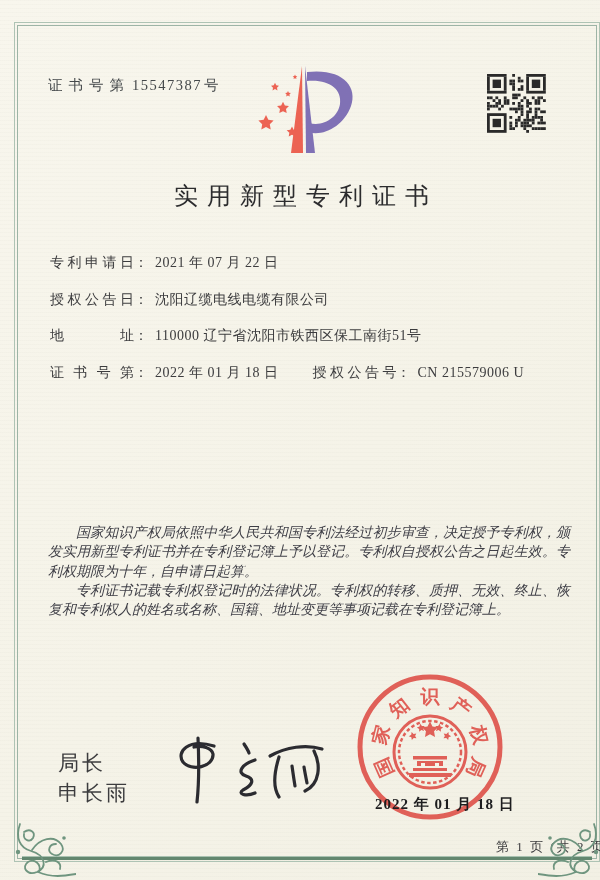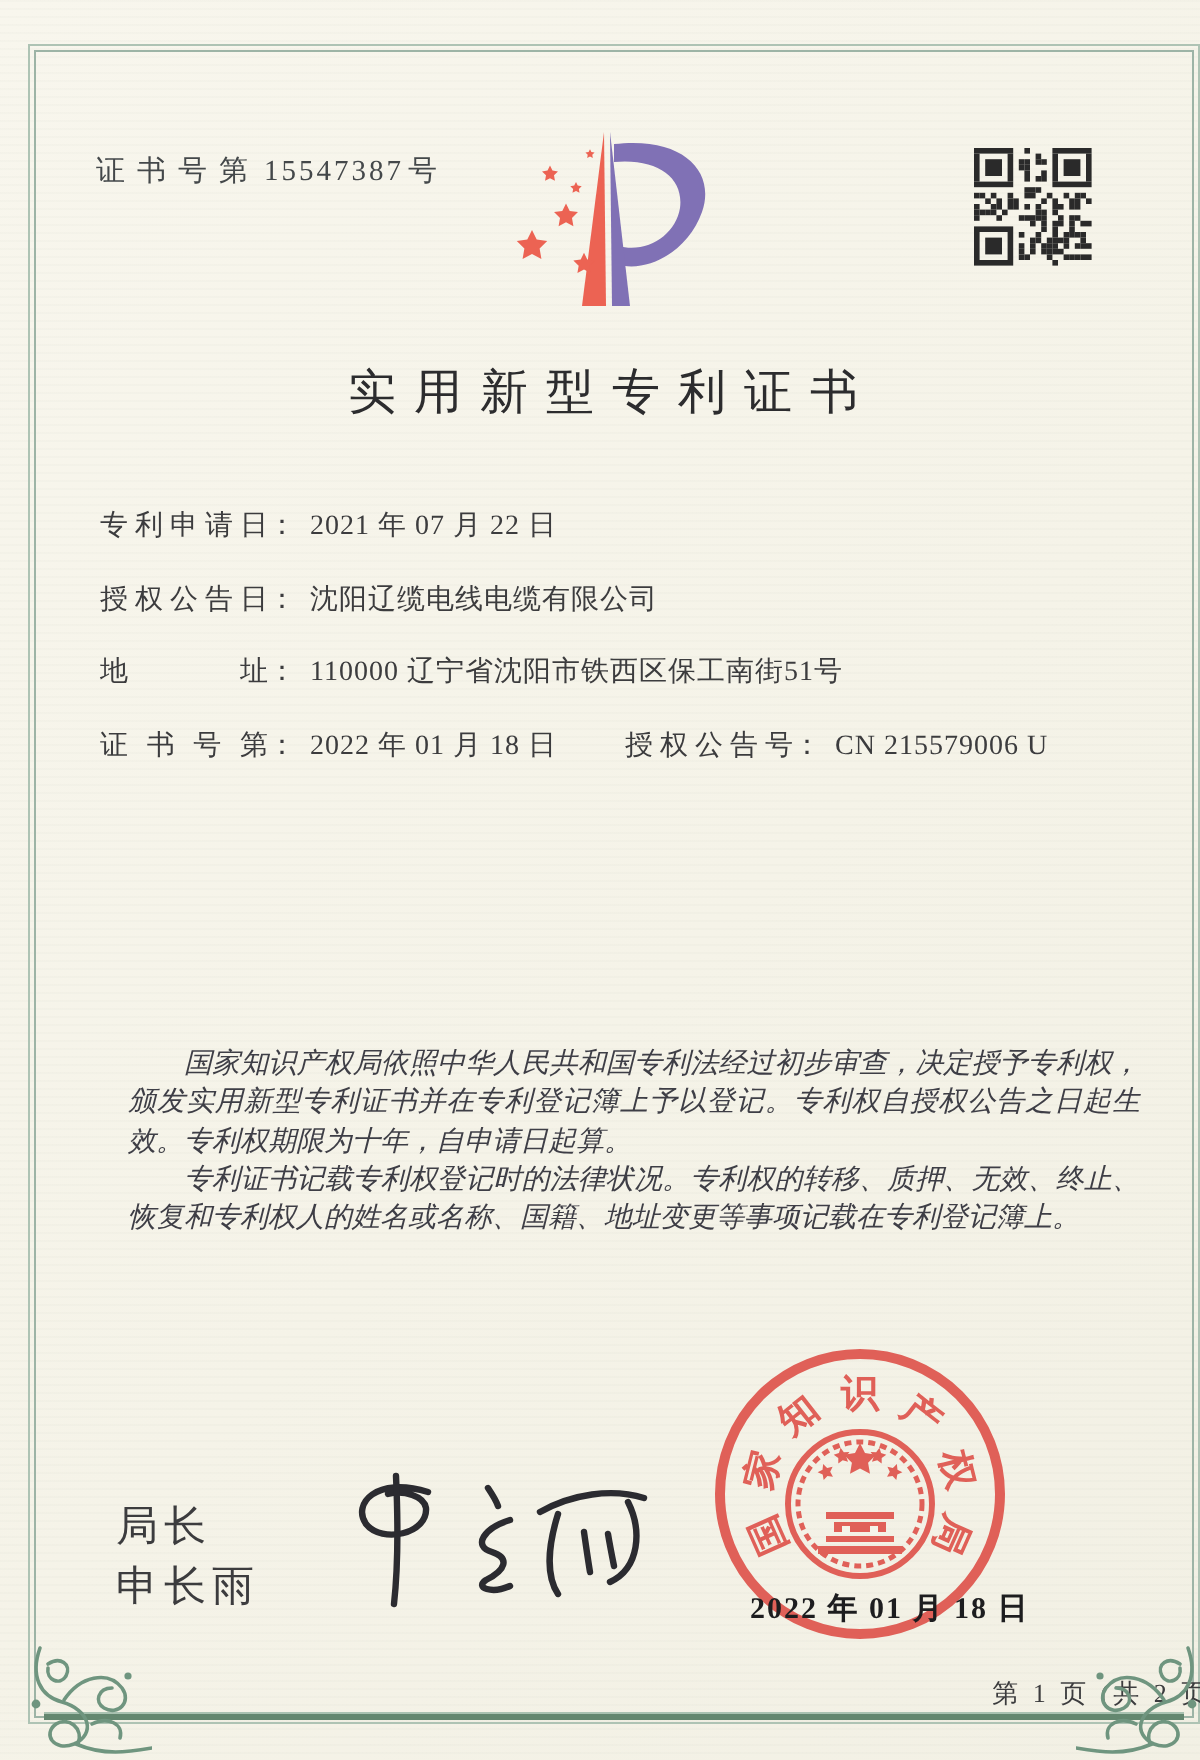--- a/index.html
+++ b/index.html
@@ -30,21 +30,21 @@
     font-size:24px;letter-spacing:9px;color:#2c2c2e;font-weight:500;
   }
   .fields{position:absolute;left:50px;top:254px;right:40px;font-size:14px;color:#3c3c3e;}
   .frow{margin-bottom:18.5px;white-space:nowrap;}
   .frow.first{margin-bottom:28px;}
   .flabel{display:inline-block;width:6em;text-align:justify;text-align-last:justify;vertical-align:bottom;}
   .colon{margin-right:7px;}
   .fvalue{letter-spacing:0.5px;}
   .pair2{margin-left:34px;}
   .body-text{
-    position:absolute;left:64px;right:42px;top:523px;
+    position:absolute;left:48px;right:42px;top:523px;
     font-size:14px;line-height:19.3px;color:#3e3e46;
     font-style:italic;text-align:justify;
   }
   .body-text p{margin:0;text-indent:2em;}
   .signer{position:absolute;left:58px;top:748px;font-size:21px;color:#3c3c3e;letter-spacing:3px;line-height:30px;}
   .sig{position:absolute;left:158px;top:726px;width:170px;height:84px;}
   .seal{position:absolute;left:355px;top:672px;width:150px;height:150px;opacity:0.9;}
   .issue-date{
     position:absolute;left:375px;top:795px;font-size:15px;font-weight:bold;
     color:#1d1d1f;letter-spacing:1px;z-index:5;white-space:nowrap;

